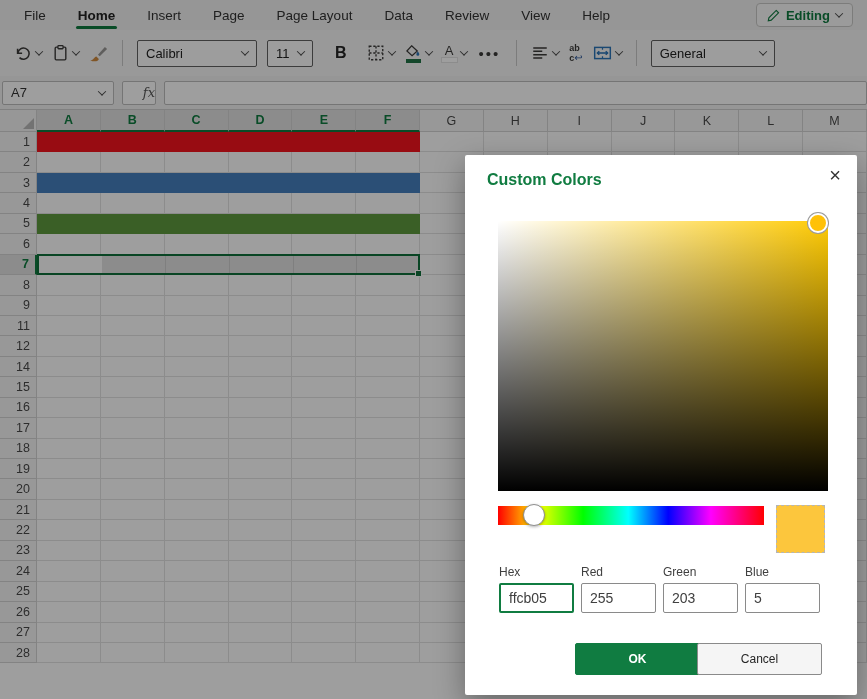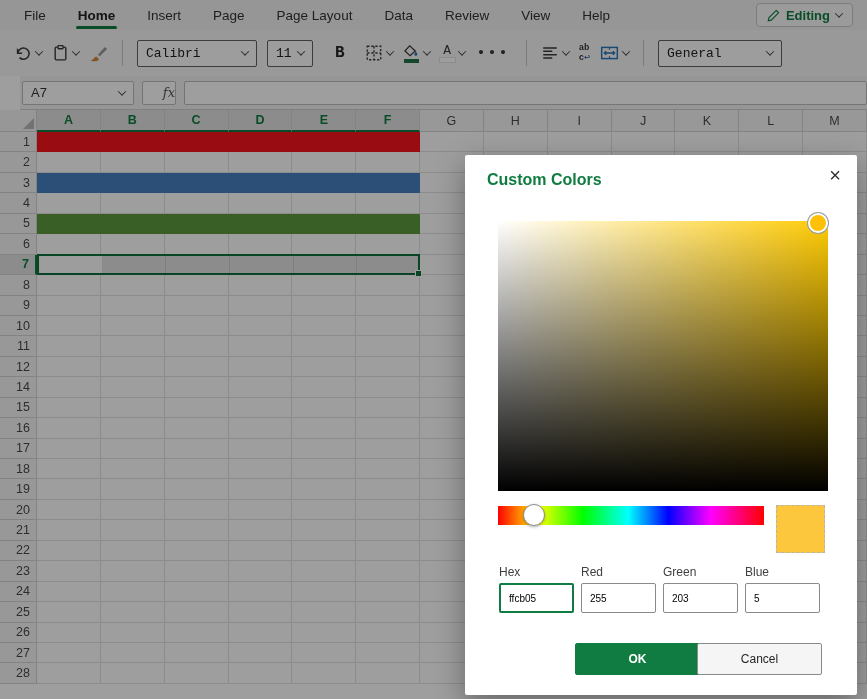--- a/index.html
+++ b/index.html
@@ -36,21 +36,21 @@
 
   .chev {
     width:6px; height:6px; display:inline-block; flex:0 0 auto;
     border-right:1.5px solid #4a4a4a; border-bottom:1.5px solid #4a4a4a;
     transform:rotate(45deg) translate(-1px,-1px);
   }
 
   
   .toolbar {
     height:46px; background:#f7f7f7; display:flex; align-items:center;
-    padding:0 6px 0 14px; gap:10px;font-family:Liberation Mono, monospace;
+    padding:0 6px 0 14px; gap:10px;
   }
   .tbtn { display:flex; align-items:center; gap:4px; cursor:pointer; color:#3b3a39; }
   .tsep { width:1px; height:26px; background:#c8c8c8; margin:0 4px; flex:0 0 auto; }
   .combo {
     display:flex; align-items:center; justify-content:space-between;
     border:1px solid #616161; border-radius:2px; background:#fdfdfd;
     height:27px; padding:0 8px; cursor:pointer;
   }
   .combo .txt { font-size:13px; color:#222; }
   .font-combo { width:120px; }
@@ -59,21 +59,21 @@
   .bold-b { font-weight:bold; font-size:16px; color:#262626; padding:0 4px; }
   .dots { font-size:15px; letter-spacing:2px; color:#3b3a39; padding:0 2px; }
   .underbar { height:4px; width:15px; margin-top:1px; }
   .stack { display:flex; flex-direction:column; align-items:center; line-height:1; }
   .wrap-icon { font-size:9px; font-weight:bold; color:#3b3a39; line-height:1; text-align:left; }
   .wrap-icon .arrow { color:#2b579a; font-weight:normal; font-size:10px; }
 
   
   .formula-row {
     height:34px; background:#f2f2f2; display:flex; align-items:center;
-    padding:0 0 0 2px; gap:8px; border-bottom:1px solid #cfcfcf;margin-left:20px;
+    padding:0 0 0 2px; gap:8px; border-bottom:1px solid #cfcfcf;
   }
   .name-box {
     width:112px; height:24px; background:#fff; border:1px solid #bdbdbd; border-radius:2px;
     display:flex; align-items:center; justify-content:space-between; padding:0 8px; cursor:pointer;
   }
   .fx-btn {
     width:34px; height:24px; background:#fff; border:1px solid #bdbdbd; border-radius:2px;
     display:flex; align-items:center; justify-content:flex-end; cursor:pointer;
     font-family:"DejaVu Serif", serif; font-style:italic; font-size:13px; color:#555;
   }
@@ -153,21 +153,21 @@
   .hue-knob {
     position:absolute; left:25px; top:-2px; width:22px; height:22px; border-radius:50%;
     background:#fff; border:1px solid #8f8f8f; box-shadow:0 1px 3px rgba(0,0,0,0.3); cursor:grab;
   }
   .swatch { position:absolute; left:311px; top:350px; width:49px; height:48px; border:1px dashed #b5b5b5; }
   .fields { position:absolute; left:34px; top:410px; right:32px; display:flex; gap:7px; }
   .field { display:flex; flex-direction:column; gap:4px; }
   .field label { font-size:12px; color:#404040; }
   .field input {
     width:75px; height:30px; border:1px solid #8a8a8a; border-radius:2px;
-    font-family:inherit; font-size:10px; color:#000000; padding:4px 8px;
+    font-family:inherit; font-size:14px; color:#404040; padding:4px 8px;
   }
   .field input.focused { border:2px solid #107c41; }
   .dlg-buttons { position:absolute; left:0; right:0; top:488px; }
   .btn {
     position:absolute; height:32px; width:125px; border-radius:2px; font-family:inherit;
     font-size:12px; cursor:pointer;
   }
   .btn.ok { left:110px; background:#107c41; color:#fff; border:1px solid #107c41; font-weight:bold; }
   .btn.cancel { left:232px; background:#f5f5f5; color:#262626; border:1px solid #8a8a8a; }
 </style>
@@ -455,36 +455,20 @@
           <div class="g-cell"></div>
           <div class="g-cell"></div>
           <div class="g-cell"></div>
           <div class="g-cell"></div>
           <div class="g-cell"></div>
           <div class="g-cell"></div>
           <div class="g-cell"></div>
           <div class="g-cell"></div>
         </div>
         <div class="g-row">
-          <div class="row-h">10</div>
-          <div class="g-cell"></div>
-          <div class="g-cell"></div>
-          <div class="g-cell"></div>
-          <div class="g-cell"></div>
-          <div class="g-cell"></div>
-          <div class="g-cell"></div>
-          <div class="g-cell"></div>
-          <div class="g-cell"></div>
-          <div class="g-cell"></div>
-          <div class="g-cell"></div>
-          <div class="g-cell"></div>
-          <div class="g-cell"></div>
-          <div class="g-cell"></div>
-        </div>
-        <div class="g-row">
           <div class="row-h">11</div>
           <div class="g-cell"></div>
           <div class="g-cell"></div>
           <div class="g-cell"></div>
           <div class="g-cell"></div>
           <div class="g-cell"></div>
           <div class="g-cell"></div>
           <div class="g-cell"></div>
           <div class="g-cell"></div>
           <div class="g-cell"></div>

